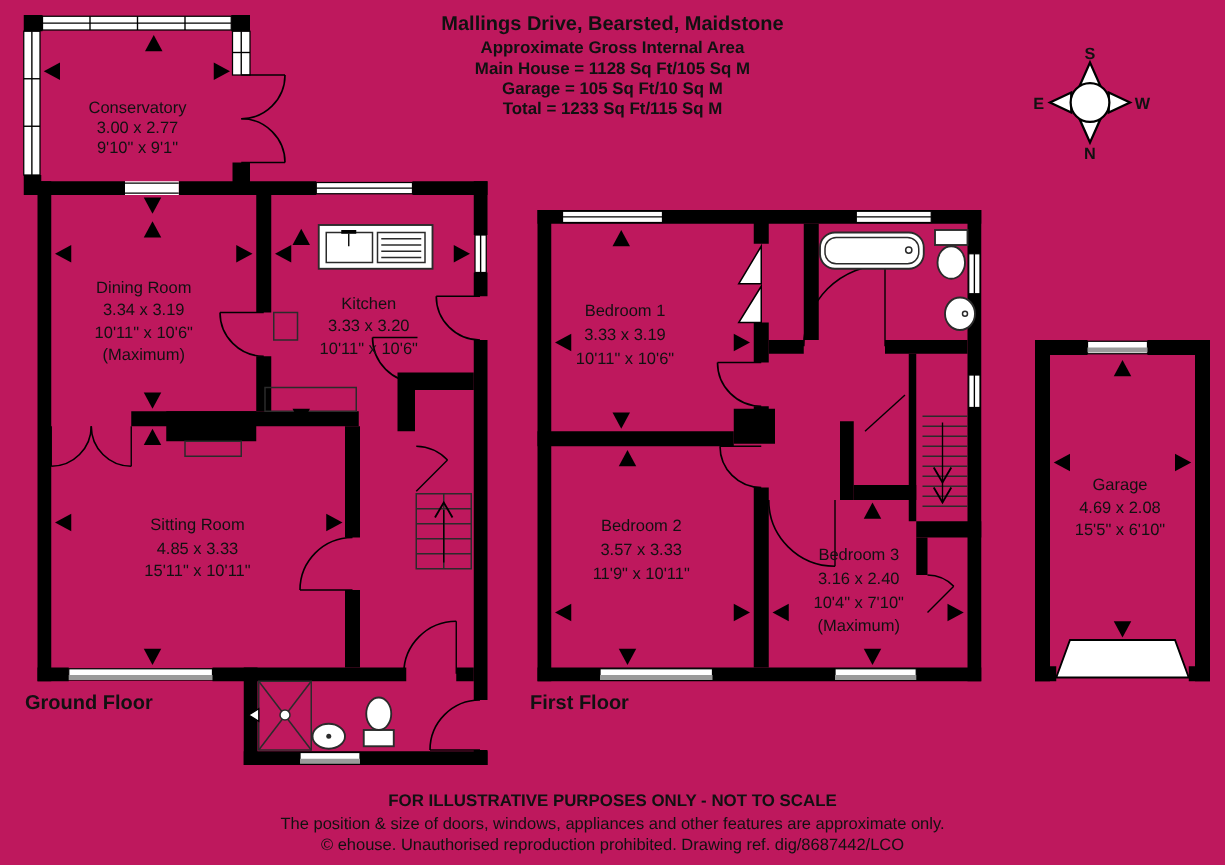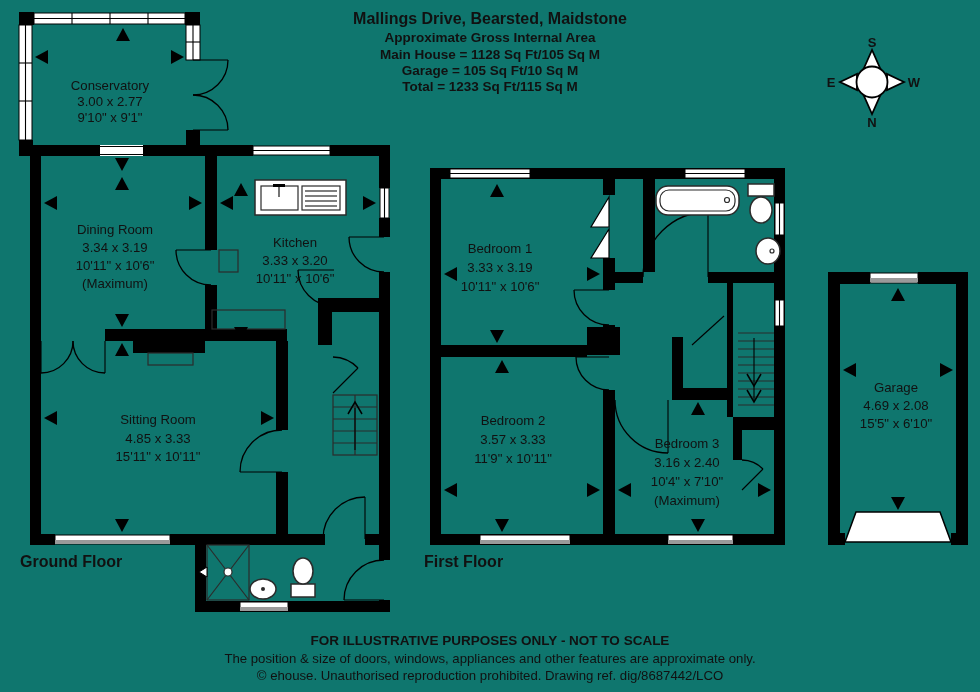--- a/index.html
+++ b/index.html
@@ -1,16 +1,16 @@
 <!DOCTYPE html>
 <html><head>
 <meta charset="utf-8">
 <style>
   html,body{margin:0;padding:0;background:#fff;}
-  .canvas{position:relative;width:980px;height:692px;background:#0f766e;overflow:hidden;}
+  .canvas{position:relative;width:980px;height:692px;background:#be185d;overflow:hidden;}
   svg{display:block;}
   svg text{font-family:"Liberation Sans","DejaVu Sans",sans-serif;fill:#111;}
   .hd1{font-size:16px;font-weight:bold;}
   .hd2{font-size:13.5px;font-weight:bold;}
   .rt{font-size:13.2px;}
   .fl{font-size:16px;font-weight:bold;}
   .ft1{font-size:13.5px;font-weight:bold;}
   .ft2{font-size:13.2px;}
   .cp{font-size:13px;font-weight:bold;}
   .wall{fill:#000;stroke:none;}

